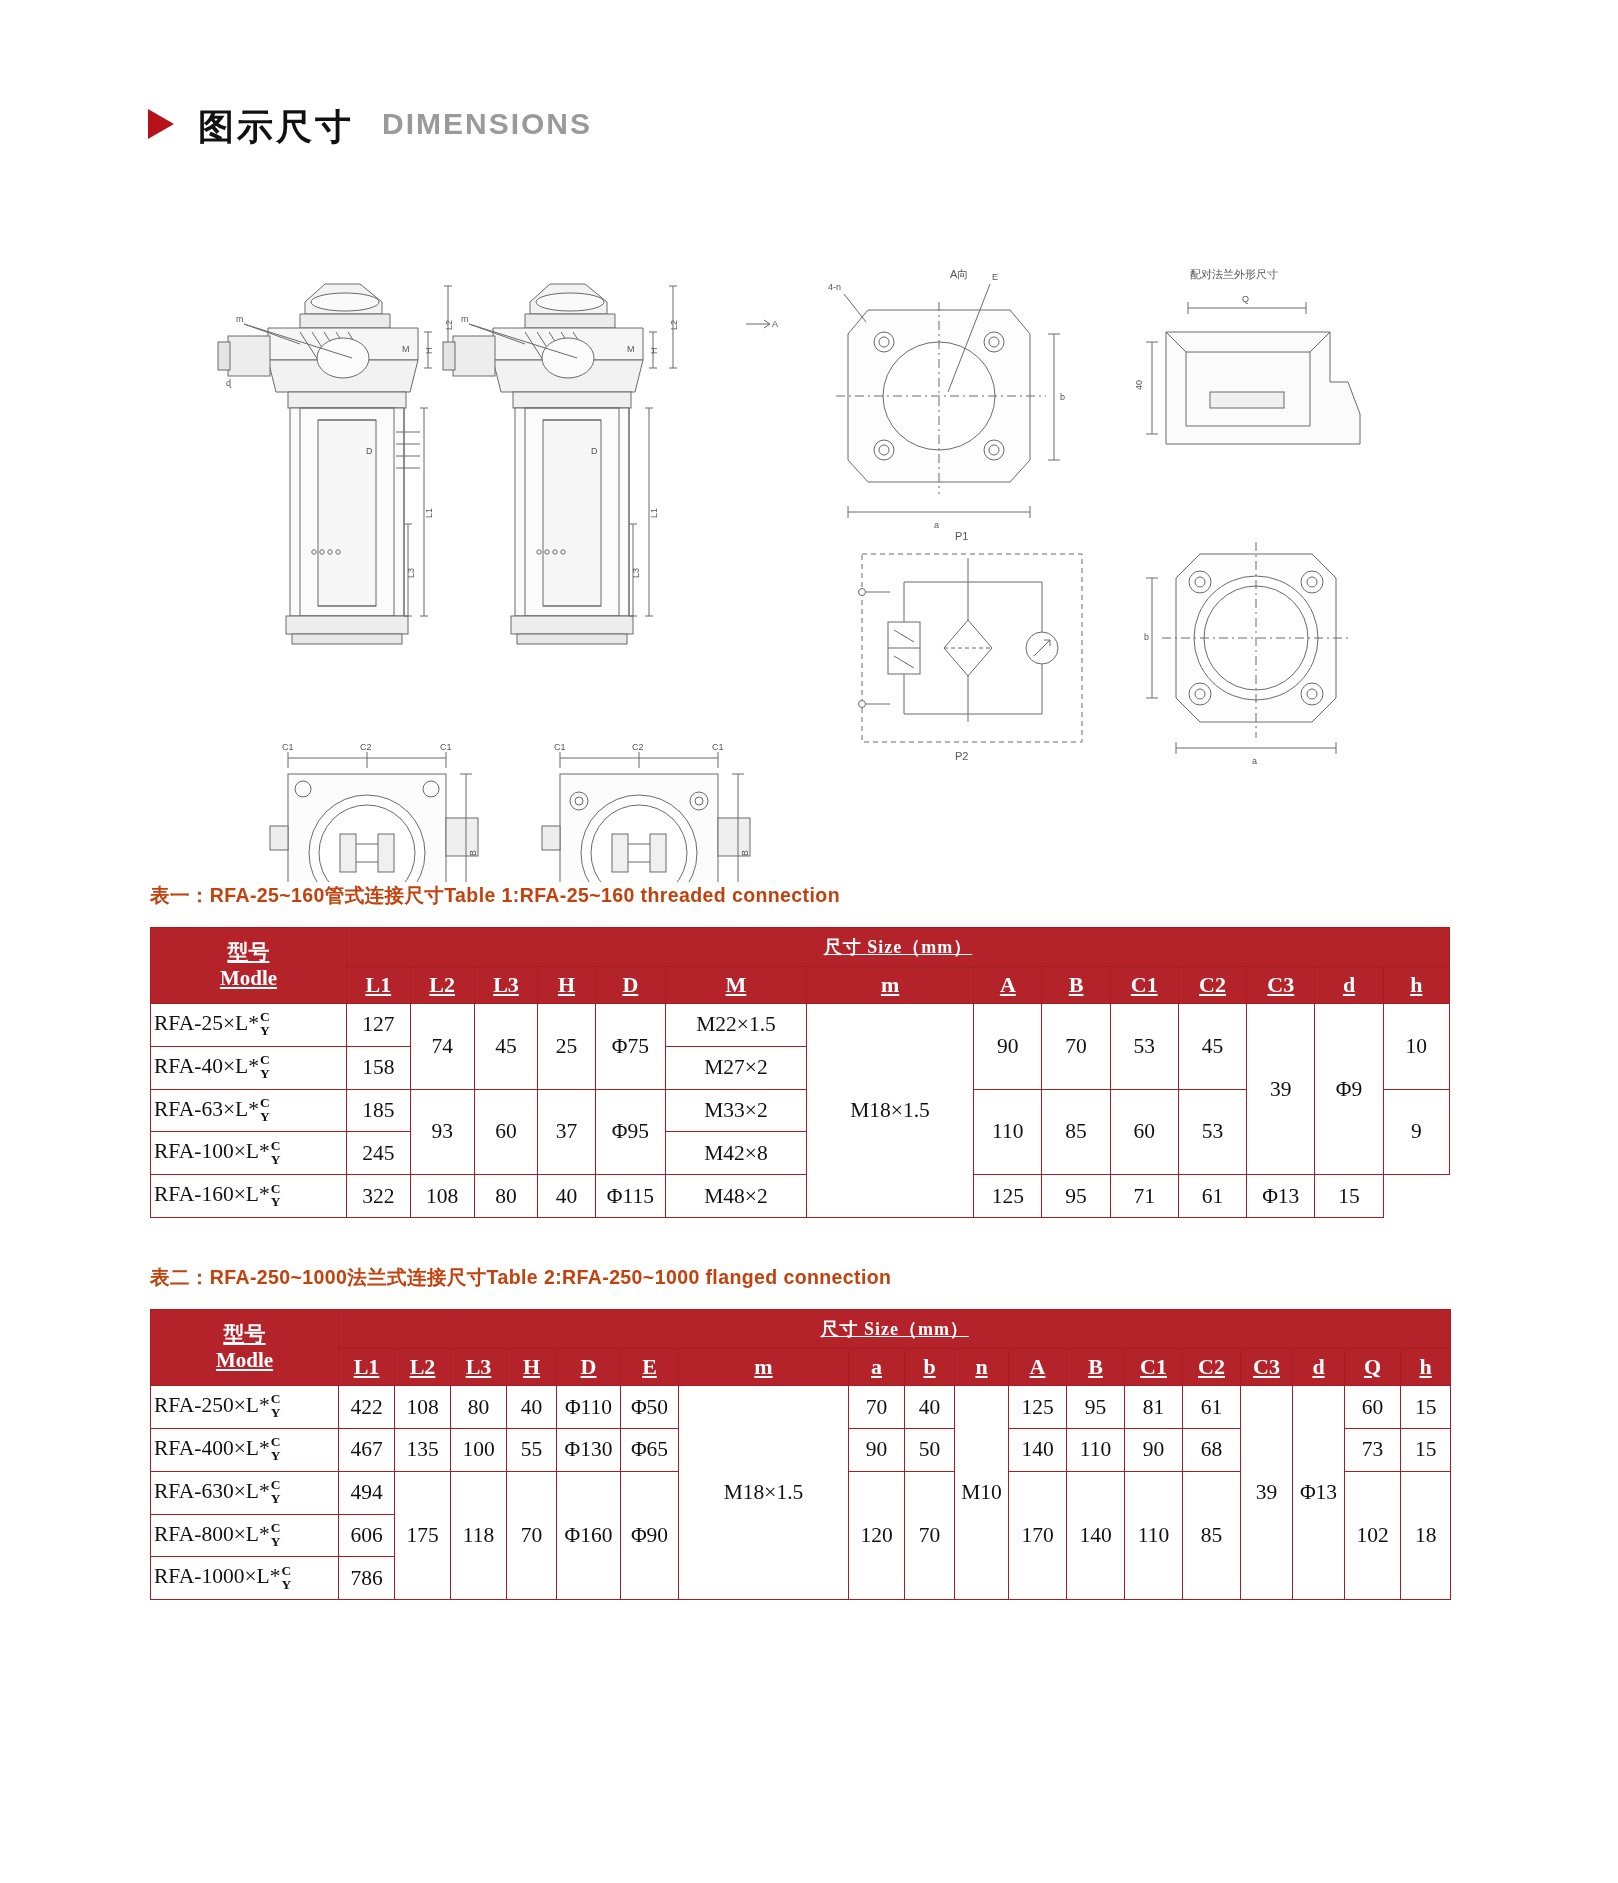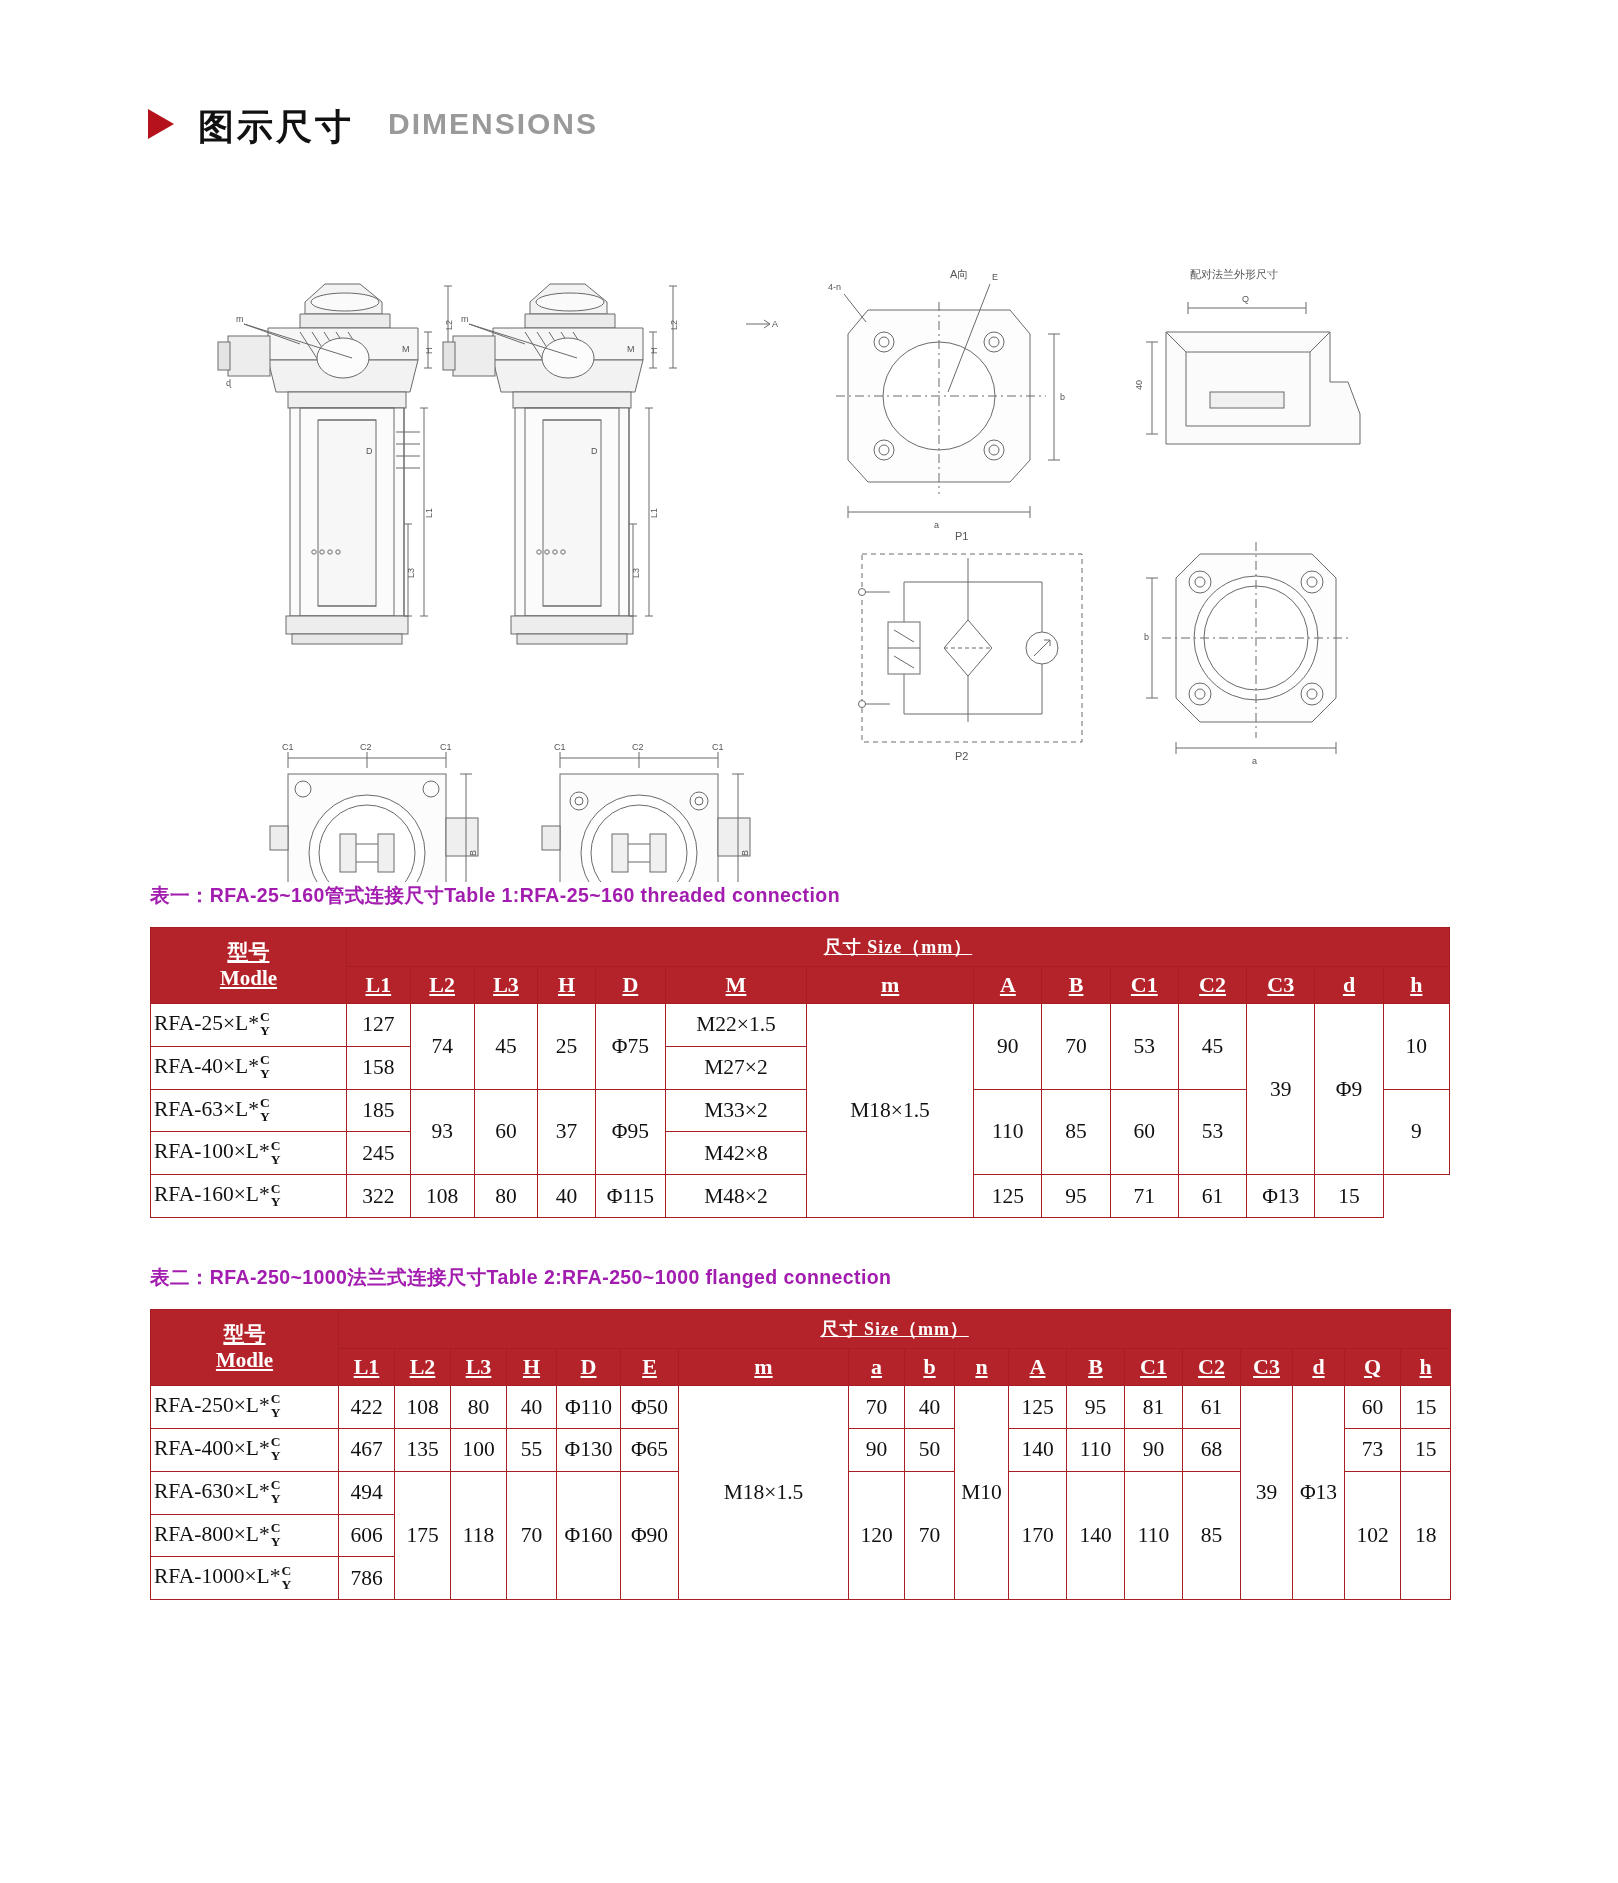--- a/index.html
+++ b/index.html
@@ -37,38 +37,38 @@
     letter-spacing: 3px;
     color: #111;
     margin-top: 7px;
   }
   .title-en {
     font-family: "Liberation Sans", sans-serif;
     font-weight: bold;
     font-size: 30px;
     letter-spacing: 2px;
     color: #9a9a9a;
-    margin-left: 16px;
+    margin-left: 10px;
   }
 
   
   .drawing-area {
     position: relative;
     width: 1618px;
     height: 700px;
     margin-top: 30px;
   }
   .drawing-area svg { display: block; }
 
   
   .table-caption {
     font-family: "Liberation Sans", sans-serif;
     font-weight: bold;
     font-size: 19.5px;
-    color: #a21caf;
+    color: #c2410c;
     padding-left: 150px;
     letter-spacing: 0.4px;
   }
 
   
   .dim-table {
     border-collapse: collapse;
     margin: 18px 0 0 150px;
     width: 1300px;
     table-layout: fixed;

